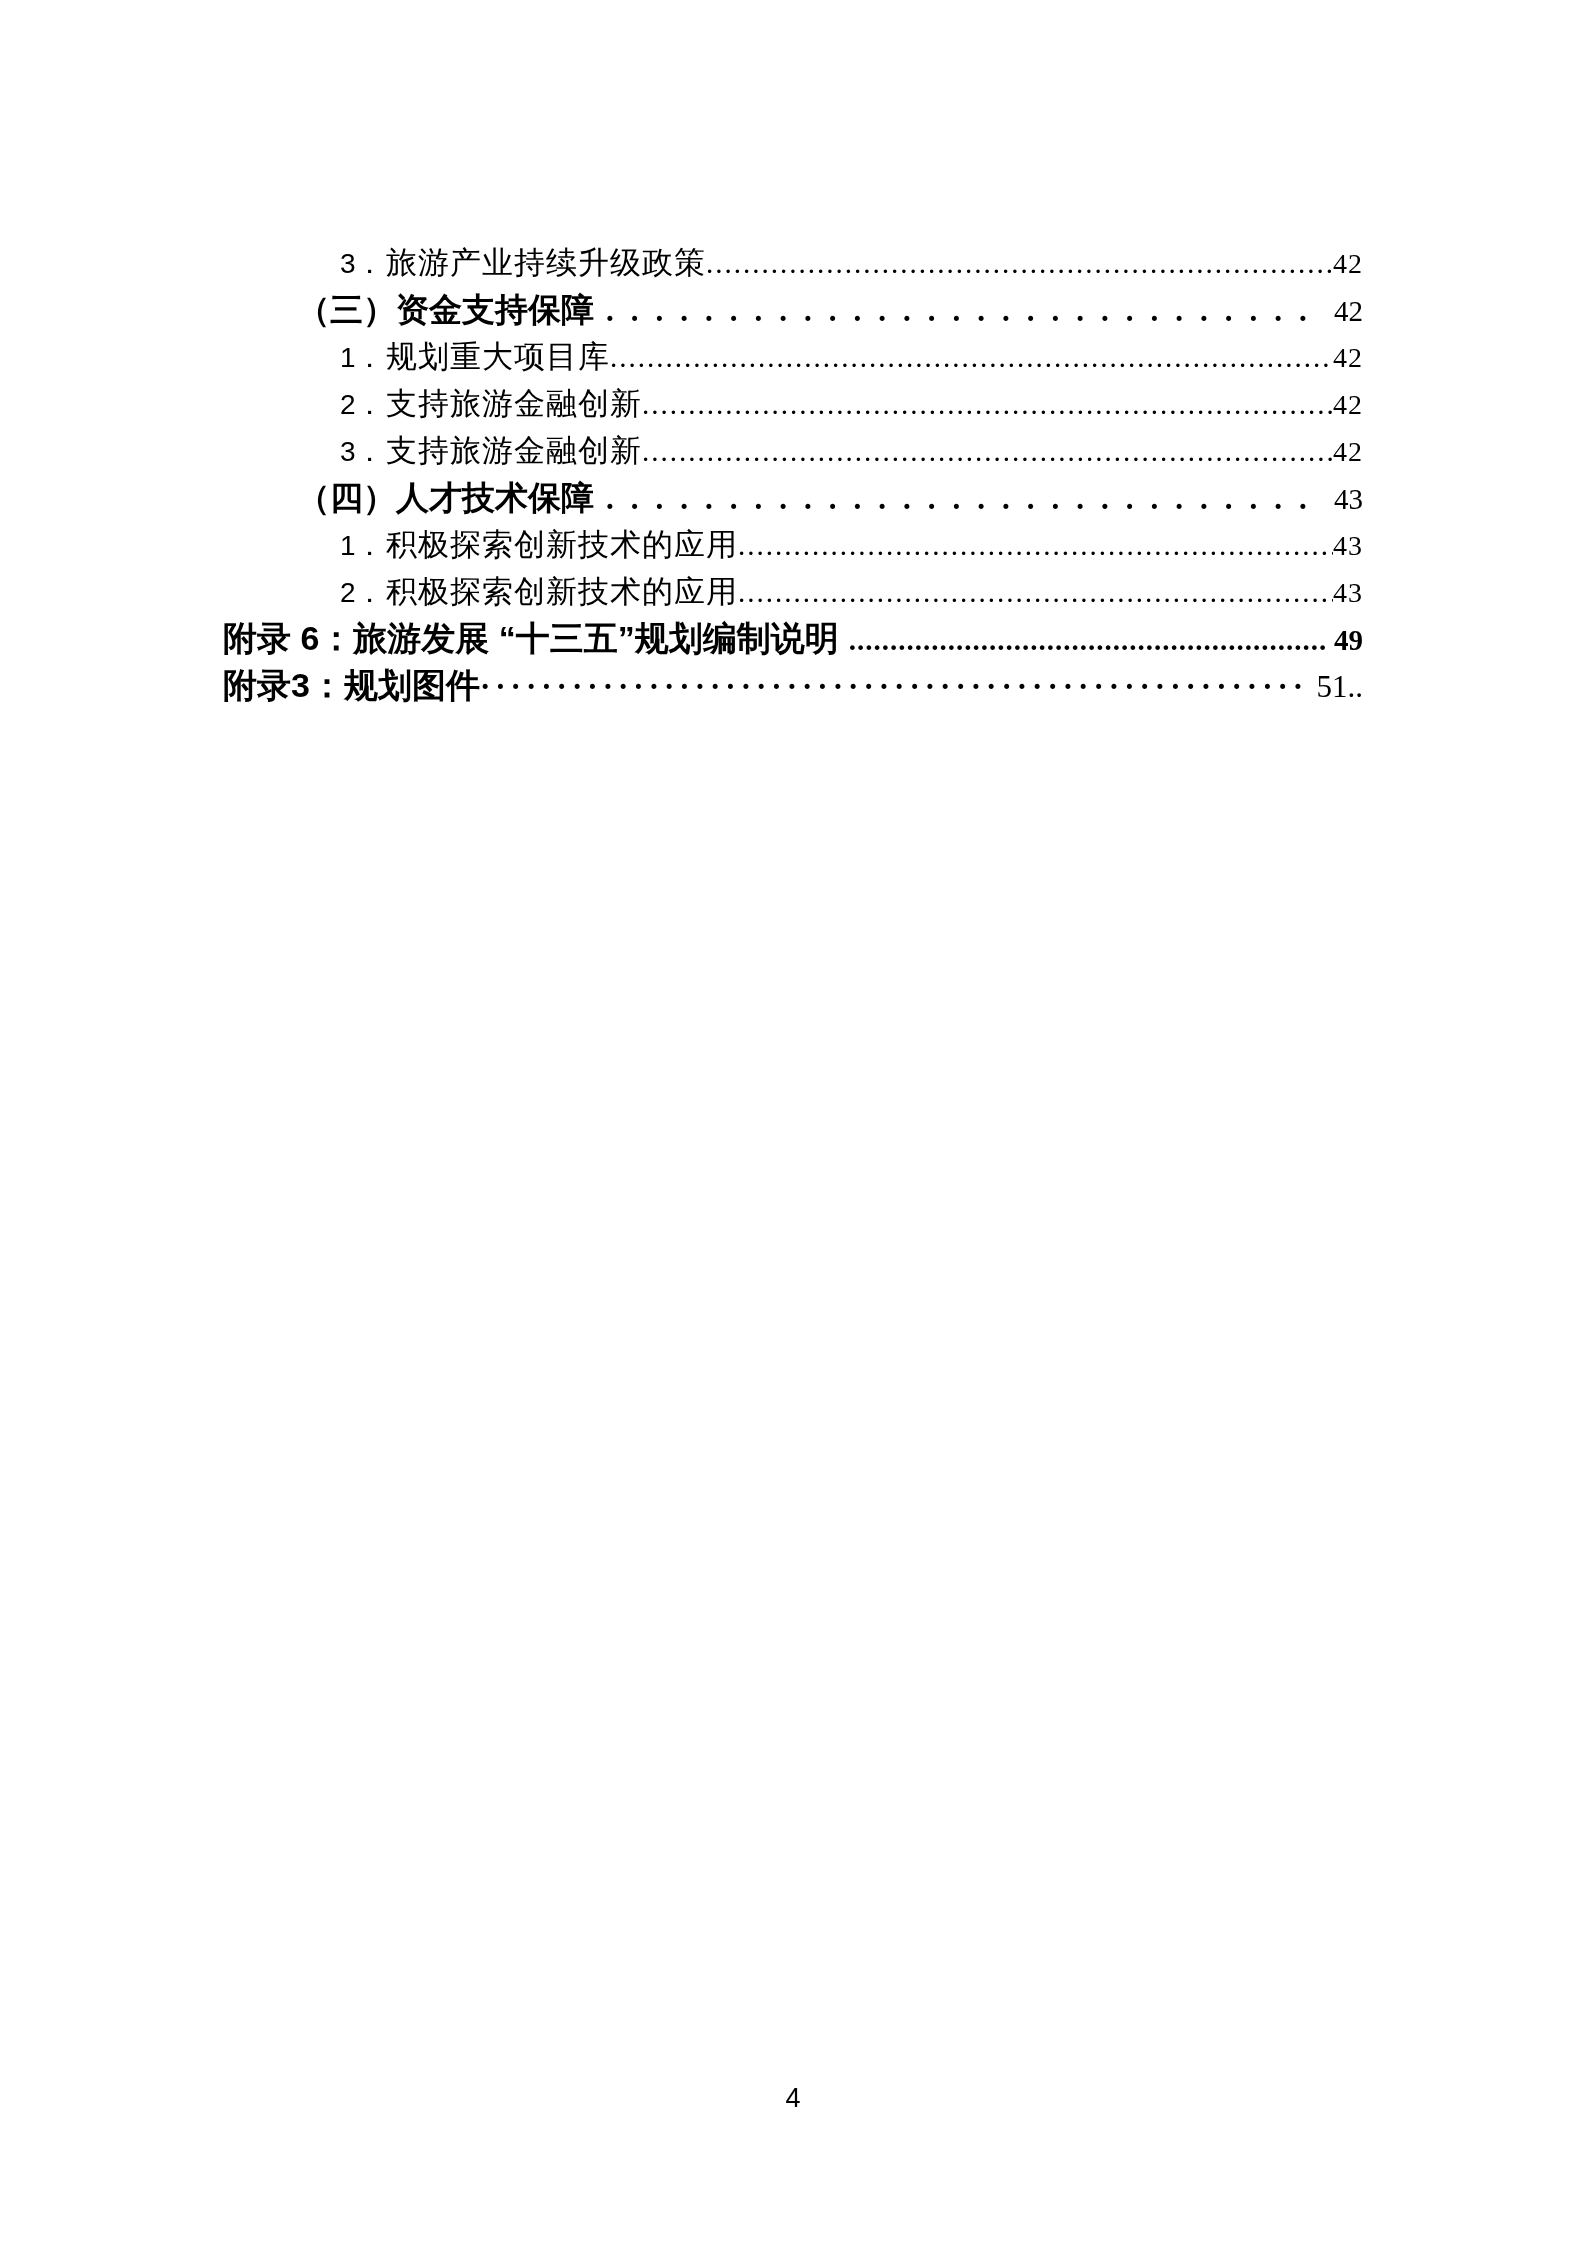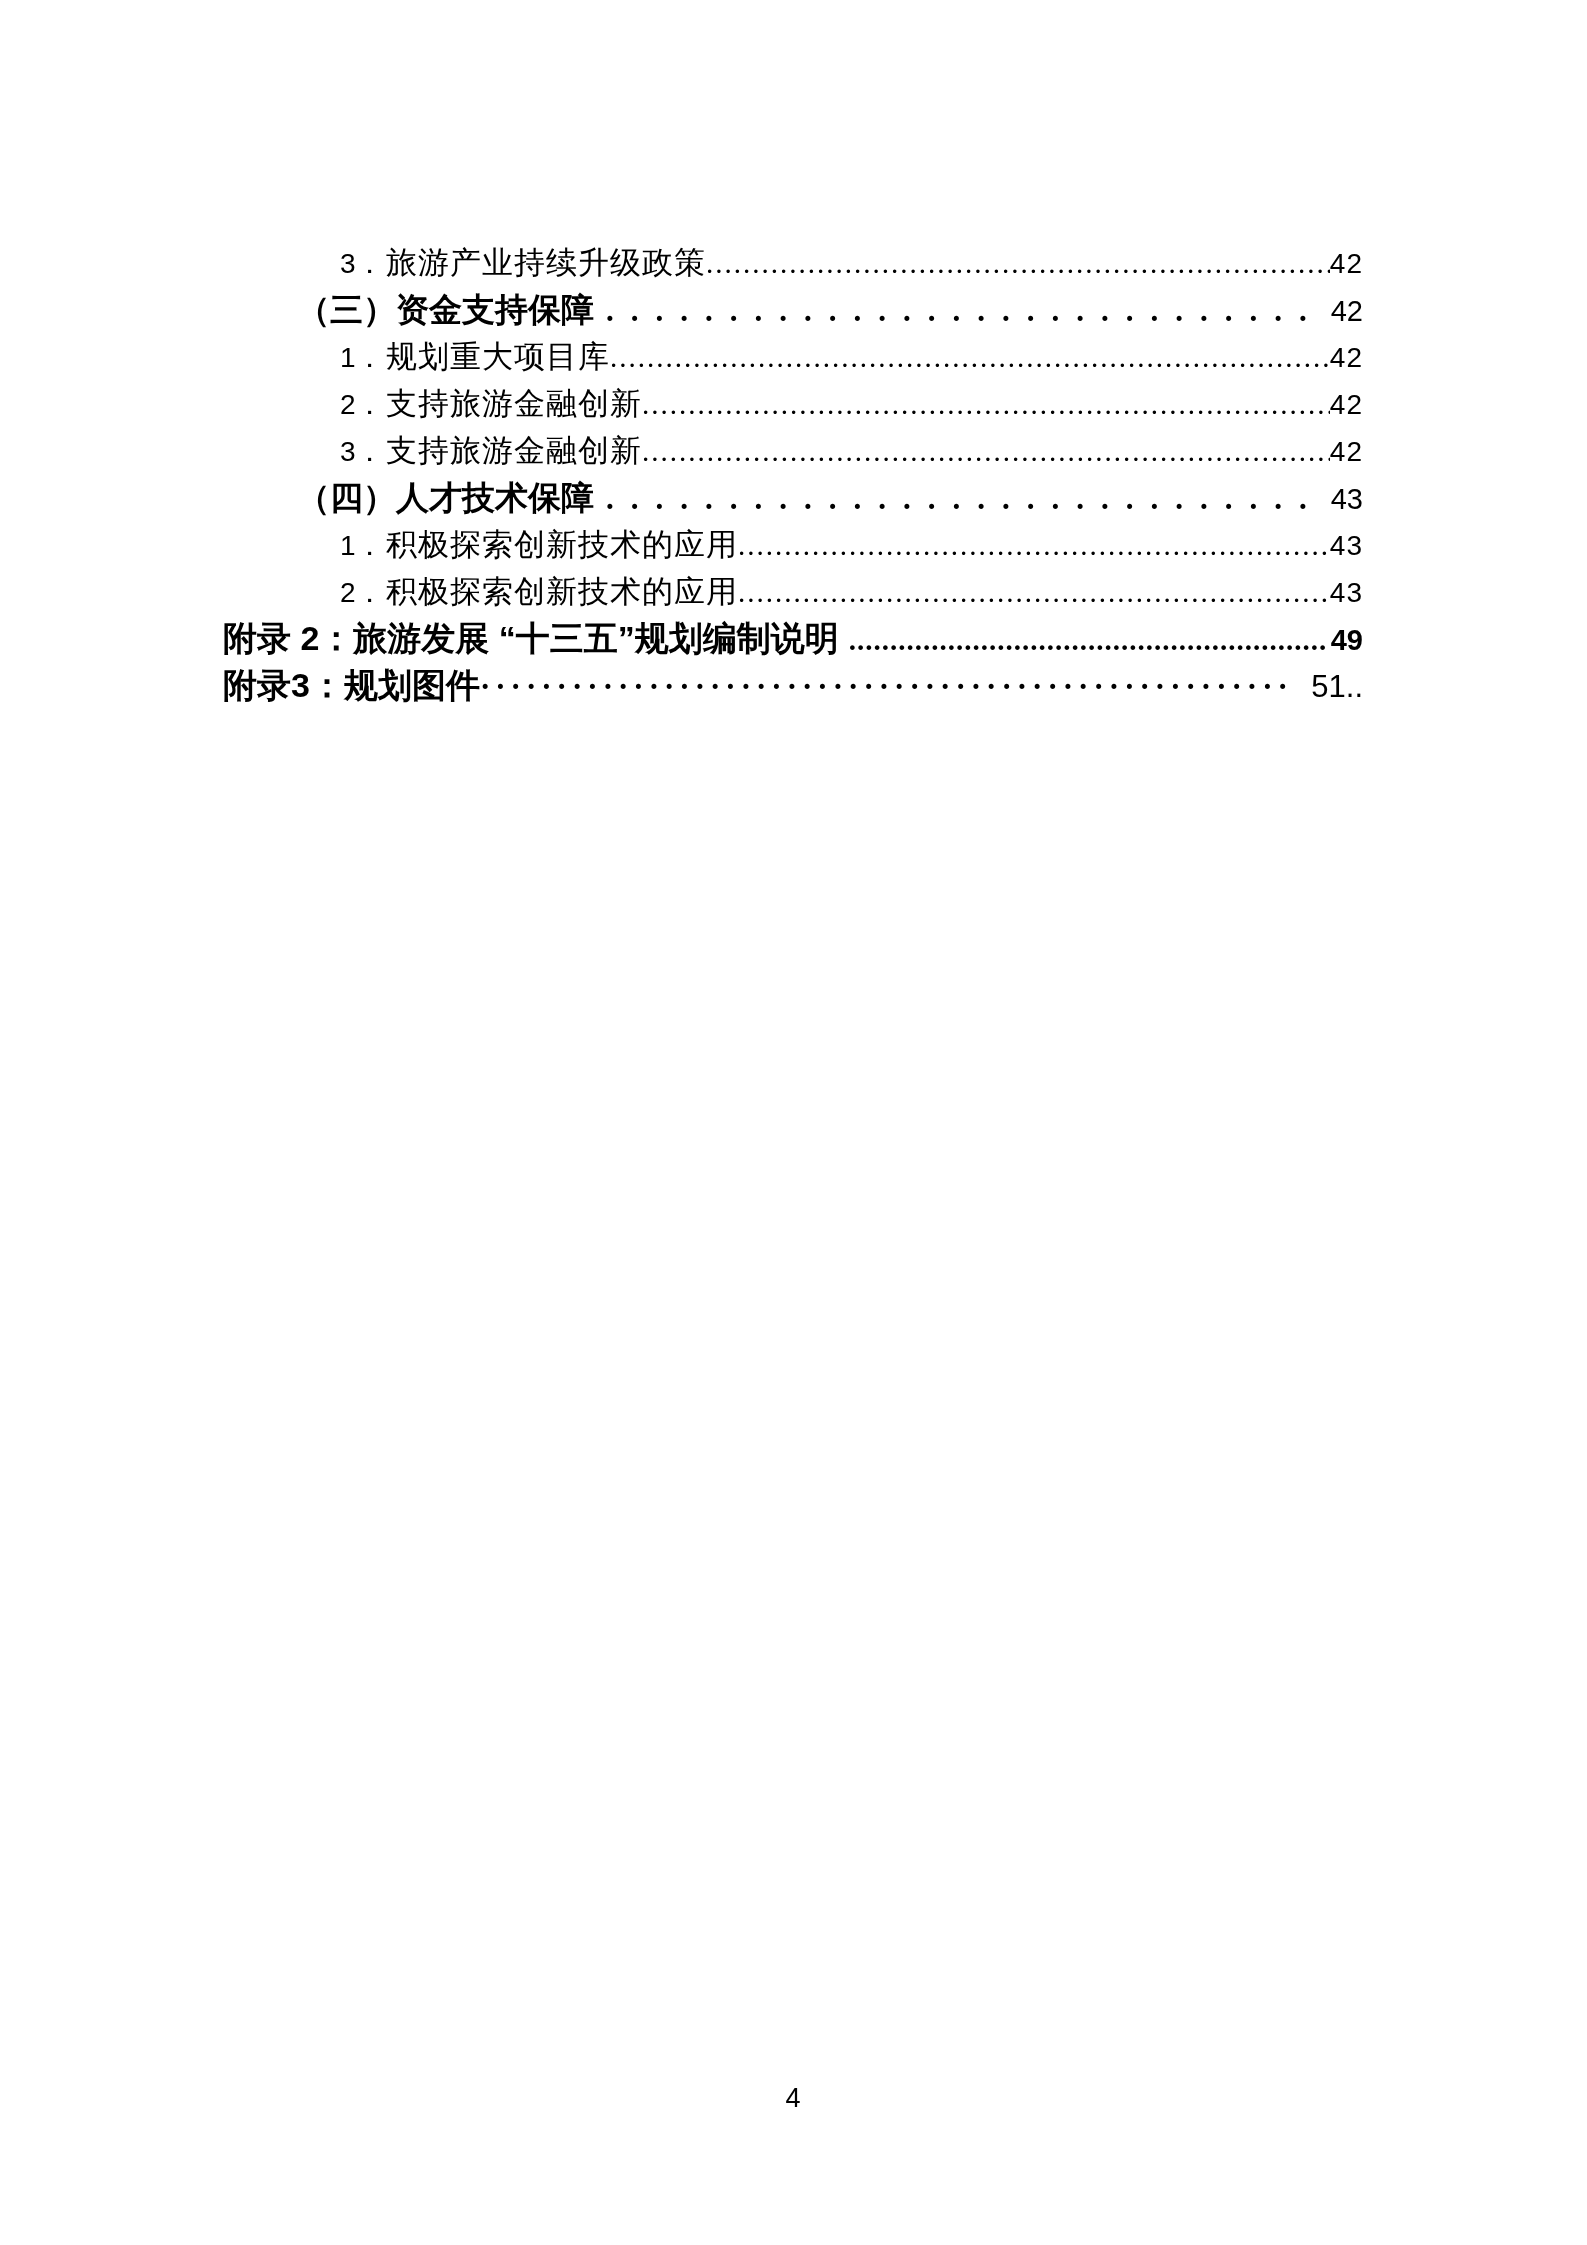--- a/index.html
+++ b/index.html
@@ -79,21 +79,21 @@
   }
   .leader.middot::after {
     content: "································································································";
     font-family: "Liberation Serif", "DejaVu Serif", serif;
     font-size: 31px; font-weight: bold; letter-spacing: 5px;
   }
   .page {
     flex: none;
     font-size: 28px;
     font-weight: normal;
-    font-family: Liberation Sans, sans-serif;
+    font-family: Liberation Serif, serif;
   }
   .row.l2 .page { margin-left: 14px; font-size: 29px; }
   .row.appendix .page { font-weight: bold; font-size: 29px; margin-left: 6px; }
   .row.appendix.last .page { font-weight: normal; font-size: 31px; margin-left: 16px; }
   .footer {
     position: absolute;
     left: 223px; top: 2083px;
     width: 1140px;
     text-align: center;
     font-size: 27px;
@@ -155,21 +155,21 @@
 
   <div class="row sub">
     <span class="num">2．</span>
     <span class="title">积极探索创新技术的应用</span>
     <span class="leader fine"></span>
     <span class="page">43</span>
   </div>
 
 
   <div class="row appendix">
-    <span class="title">附录 2：旅游发展 “十三五”规划编制说明</span>
+    <span class="title">附录 6：旅游发展 “十三五”规划编制说明</span>
     <span class="leader bdense"></span>
     <span class="page">49</span>
   </div>
 
   <div class="row appendix last">
     <span class="title">附录3：规划图件</span>
     <span class="leader middot"></span>
     <span class="page">51..</span>
   </div>
 

